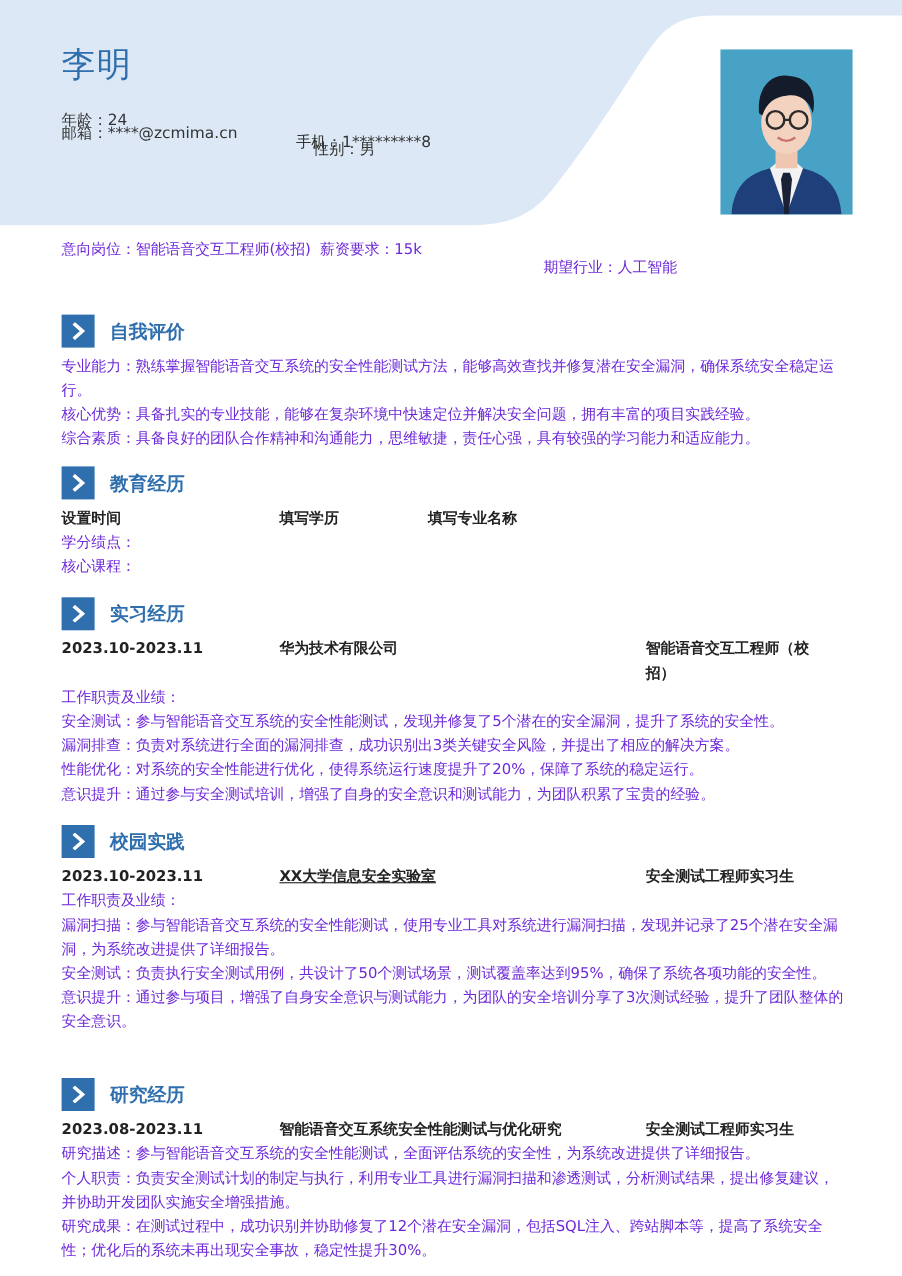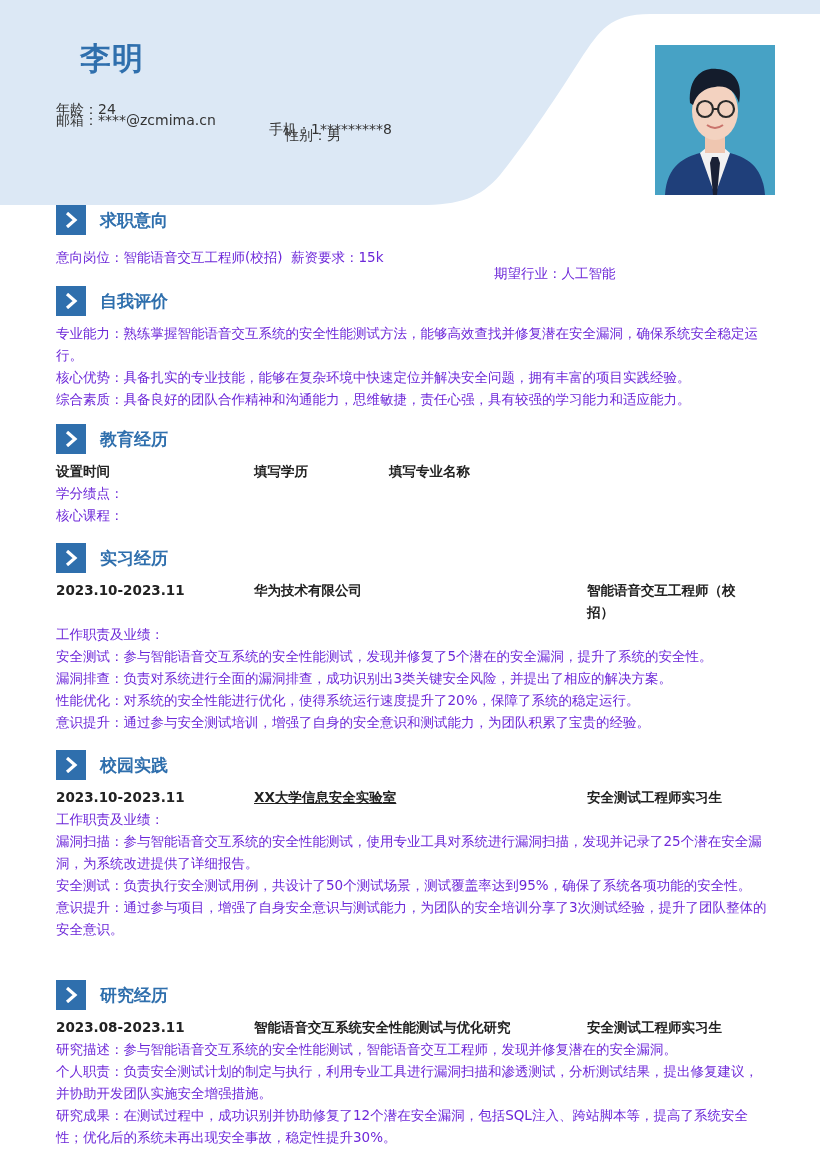--- a/index.html
+++ b/index.html
@@ -2,21 +2,21 @@
 <html><head>
 <meta charset="utf-8">
 <style>
   * { margin: 0; padding: 0; box-sizing: border-box; }
   html, body { width: 820px; height: 1160px; background: #ffffff; overflow: hidden; }
   body { font-family: "DejaVu Sans", "Liberation Sans", sans-serif; color: #333333; position: relative; }
 
   .header-bg { position: absolute; left: 0; top: 0; width: 820px; height: 205px; }
   .header-bg svg { display: block; }
 
-  .name { position: absolute; left: 56px; top: 38px; font-size: 31px; font-weight: bold; color: #2f6fad; letter-spacing: 1px; margin-left: 24px; }
+  .name { position: absolute; left: 56px; top: 38px; font-size: 31px; font-weight: normal; color: #2f6fad; letter-spacing: 1px; }
   .info { position: absolute; font-size: 14px; color: #333; }
   .info .k, .info .v { display: inline; }
 
   .photo { position: absolute; left: 655px; top: 45px; width: 120px; height: 150px; background: #4aa3c4; overflow: hidden; }
 
   .section { position: absolute; left: 56px; width: 712px; }
   .sec-head { display: flex; align-items: center; height: 30px; }
   .sec-icon { width: 30px; height: 30px; background: #2f6fad; display: flex; align-items: center; justify-content: center; }
   .sec-title { margin-left: 14px; font-size: 17px; font-weight: bold; color: #2f6fad; }
 
@@ -69,28 +69,20 @@
 
     <circle cx="50" cy="64" r="8" fill="none" stroke="#2a2a2a" stroke-width="2.2"></circle>
     <circle cx="71" cy="64" r="8" fill="none" stroke="#2a2a2a" stroke-width="2.2"></circle>
     <line x1="58" y1="64" x2="63" y2="64" stroke="#2a2a2a" stroke-width="2"></line>
 
     <path d="M52 80 Q60 86 68 80" fill="none" stroke="#c9736b" stroke-width="2"></path>
   </svg>
 </div>
 
 <div class="section" style="top:205px;">
-  <div class="sec-head">
-    <div class="sec-icon">
-      <svg width="14" height="16" viewBox="0 0 14 16">
-          <path d="M3 1 L11 8 L3 15" fill="none" stroke="#fff" stroke-width="3.2" stroke-linejoin="miter"></path>
-        </svg>
-    </div>
-    <div class="sec-title">求职意向</div>
-  </div>
   <div style="position:relative; height:22px; margin-top:11px;">
     <span class="line" style="position:absolute; left:0; top:0;">意向岗位：智能语音交互工程师(校招)</span>
     <span class="line" style="position:absolute; left:235px; top:0;">薪资要求：15k</span>
     <span class="line" style="position:absolute; left:418px; top:16px;margin-left:20px;">期望行业：人工智能</span>
   </div>
 </div>
 
 <div class="section" style="top:286px;">
   <div class="sec-head">
     <div class="sec-icon">
@@ -173,16 +165,16 @@
           <path d="M3 1 L11 8 L3 15" fill="none" stroke="#fff" stroke-width="3.2"></path>
         </svg>
     </div>
     <div class="sec-title">研究经历</div>
   </div>
   <div class="row" style="margin-top:6px;">
     <div class="c1">2023.08-2023.11</div>
     <div style="width:333px;">智能语音交互系统安全性能测试与优化研究</div>
     <div style="width:180px;">安全测试工程师实习生</div>
   </div>
-  <div class="line">研究描述：参与智能语音交互系统的安全性能测试，智能语音交互工程师，发现并修复潜在的安全漏洞。</div>
+  <div class="line">研究描述：参与智能语音交互系统的安全性能测试，全面评估系统的安全性，为系统改进提供了详细报告。</div>
   <div class="line">个人职责：负责安全测试计划的制定与执行，利用专业工具进行漏洞扫描和渗透测试，分析测试结果，提出修复建议，并协助开发团队实施安全增强措施。</div>
   <div class="line">研究成果：在测试过程中，成功识别并协助修复了12个潜在安全漏洞，包括SQL注入、跨站脚本等，提高了系统安全性；优化后的系统未再出现安全事故，稳定性提升30%。</div>
 </div>
 
 </body></html>

